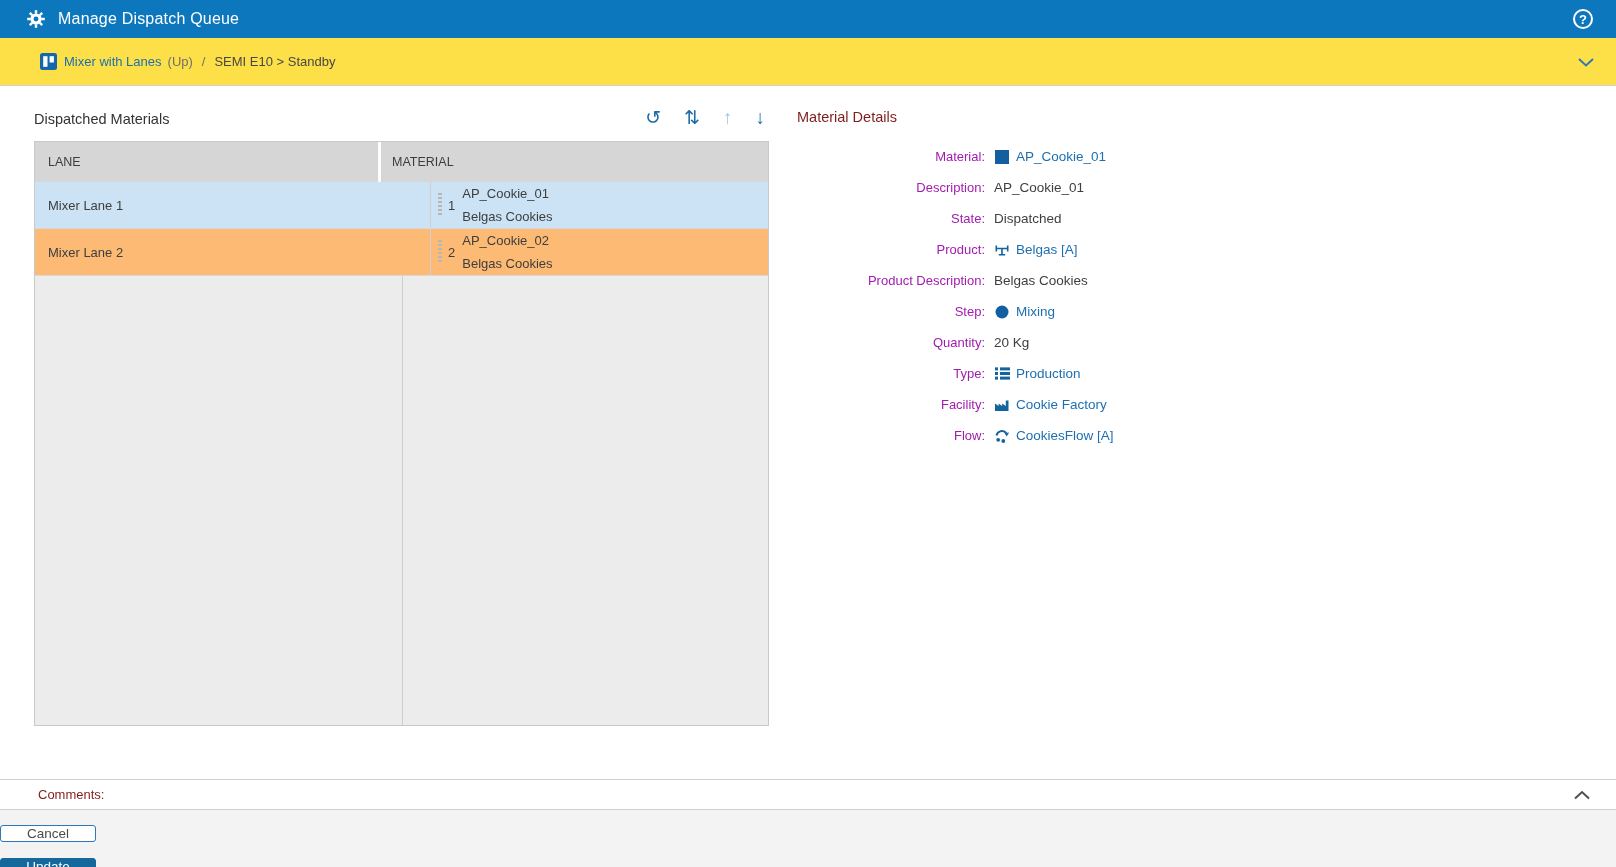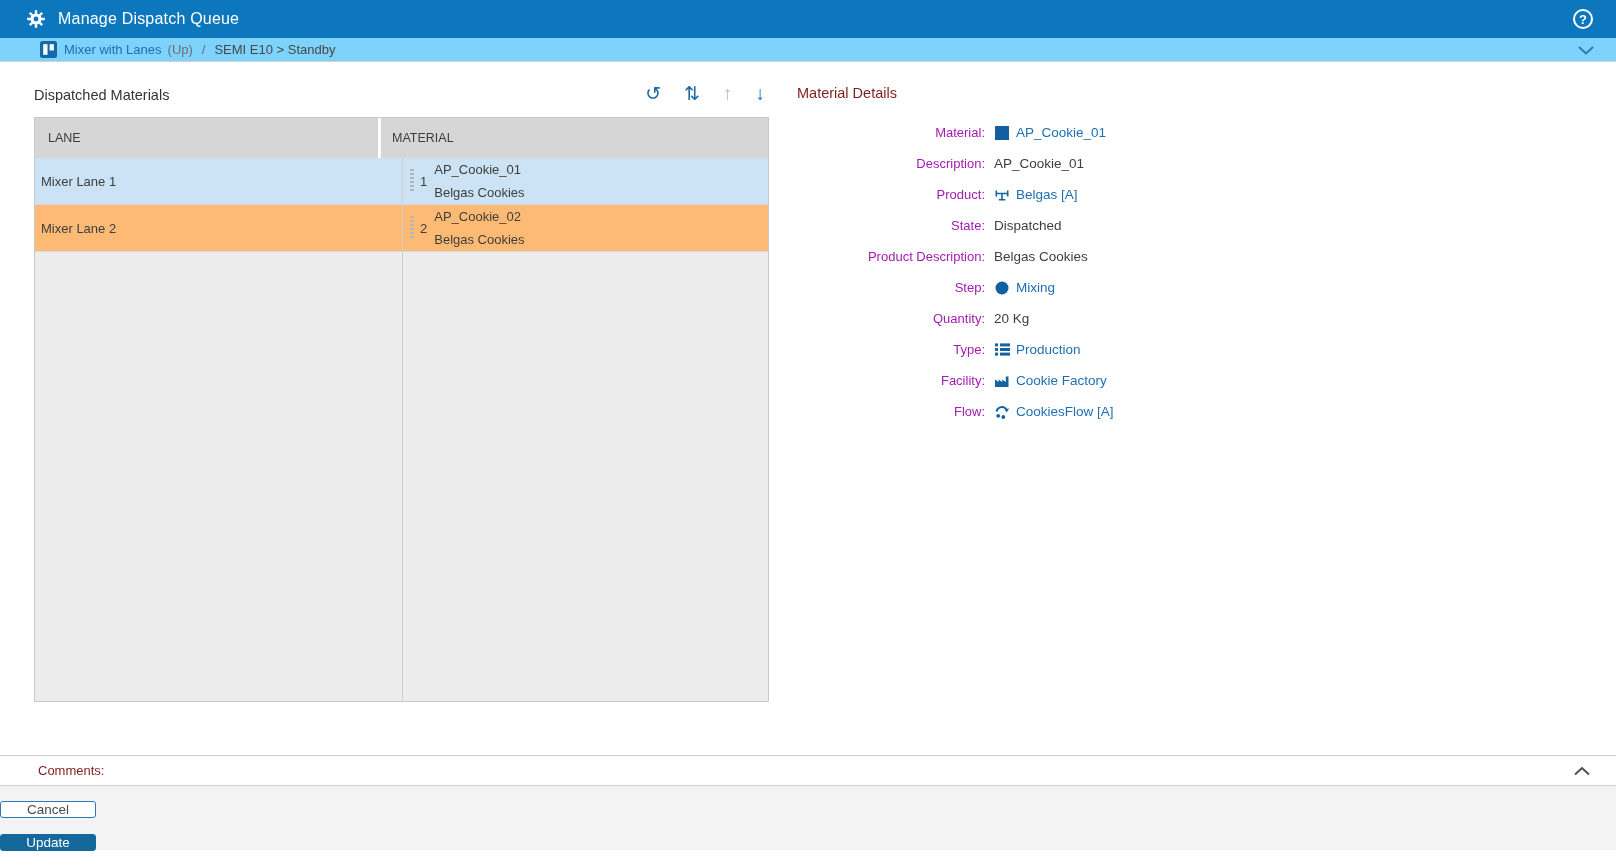--- a/index.html
+++ b/index.html
@@ -9,21 +9,21 @@
   
   .titlebar { height:38px; background:#0d77be; display:flex; align-items:center;
               padding:0 23px 0 25px; }
   .gear-wrap { width:22px; height:22px; margin-right:11px; display:flex; align-items:center; justify-content:center; }
   .app-title { color:#ffffff; font-size:16px; letter-spacing:.2px; }
   .help-btn { margin-left:auto; width:20px; height:20px; border:2px solid #fff; border-radius:50%;
               color:#fff; font-size:13px; font-weight:bold; display:flex; align-items:center;
               justify-content:center; cursor:pointer; }
 
   
-  .breadcrumb { height:24px; background:#7dd3fc; border-bottom:1px solid #d2d2d2;
+  .breadcrumb { height:48px; background:#fde047; border-bottom:1px solid #d2d2d2;
                 display:flex; align-items:center; padding:0 22px 0 40px; font-size:13px; }
   .bc-link { display:flex; align-items:center; cursor:pointer; }
   .op-icon { width:17px; height:17px; margin-right:7px; }
   .bc-name { color:#1d6fb1; }
   .bc-up { color:#6f6f6f; margin-left:6px; }
   .bc-sep { color:#6f6f6f; margin:0 9px; }
   .bc-status { color:#474747; }
   .bc-chevron { margin-left:auto; cursor:pointer; display:flex; }
 
   
@@ -37,22 +37,22 @@
   .tool.disabled { color:#a6c8df; }
 
   .dtable { height:585px; border:1px solid #c9c9c9; background:#ececec;
             display:flex; flex-direction:column; }
   .thead { height:40px; flex:none; background:#d6d6d6; display:flex; }
   .th { display:flex; align-items:center; font-size:12.5px; color:#3d3d3d; }
   .th-lane { width:346px; padding-left:13px; border-right:3px solid #fdfdfd; }
   .th-mat  { flex:1; padding-left:11px; }
   .trow { display:flex; min-height:43px; border-bottom:1px solid #d9d9d9; background:#fdba74; cursor:pointer; }
   .trow.selected { background:#cbe3f4; }
-  .cell-lane { width:368px; flex:none; border-right:1px solid #cfcfcf; display:flex;
-               align-items:center; padding-left:6px; font-size:13px; color:#3e3e3e; }
+  .cell-lane { width:396px; flex:none; border-right:1px solid #cfcfcf; display:flex;
+               align-items:center; padding-left:13px; font-size:13px; color:#3e3e3e; }
   .cell-mat { flex:1; display:flex; align-items:center; padding-left:7px; }
   .grip { width:4px; height:24px; flex:none; cursor:grab;
           background:repeating-linear-gradient(to bottom,#b5b5b5 0 2px,transparent 2px 4px); }
   .seq { font-size:13px; color:#3e3e3e; margin:0 7px 0 6px; }
   .mat-lines { display:flex; flex-direction:column; font-size:13px; color:#3e3e3e; line-height:23px; }
   .tfiller { flex:1; display:flex; }
   .tfiller .fl { width:368px; flex:none; border-right:1px solid #cfcfcf; }
   .tfiller .fr { flex:1; }
 
   
@@ -186,34 +186,34 @@
         <span>AP_Cookie_01</span>
       </span>
     </div>
 
     <div class="field">
       <span class="flabel">Description:</span>
       <span class="fvalue">AP_Cookie_01</span>
     </div>
 
     <div class="field">
+      <span class="flabel">State:</span>
+      <span class="fvalue">Dispatched</span>
+    </div>
+
+    <div class="field">
       <span class="flabel">Product:</span>
       <span class="fvalue link">
         <span class="fi">
           <svg width="16" height="16" viewBox="0 0 16 16" fill="none" stroke="#13639f" stroke-width="1.6">
             <path d="M2.3 3.5v6M13.7 3.5v6M2.3 6.5h11.4M8 6.5v5.5M4.8 12.8h6.4"></path>
           </svg>
         </span>
         <span>Belgas [A]</span>
       </span>
-    </div>
-
-    <div class="field">
-      <span class="flabel">State:</span>
-      <span class="fvalue">Dispatched</span>
     </div>
 
     <div class="field">
       <span class="flabel">Product Description:</span>
       <span class="fvalue">Belgas Cookies</span>
     </div>
 
     <div class="field">
       <span class="flabel">Step:</span>
       <span class="fvalue link">

